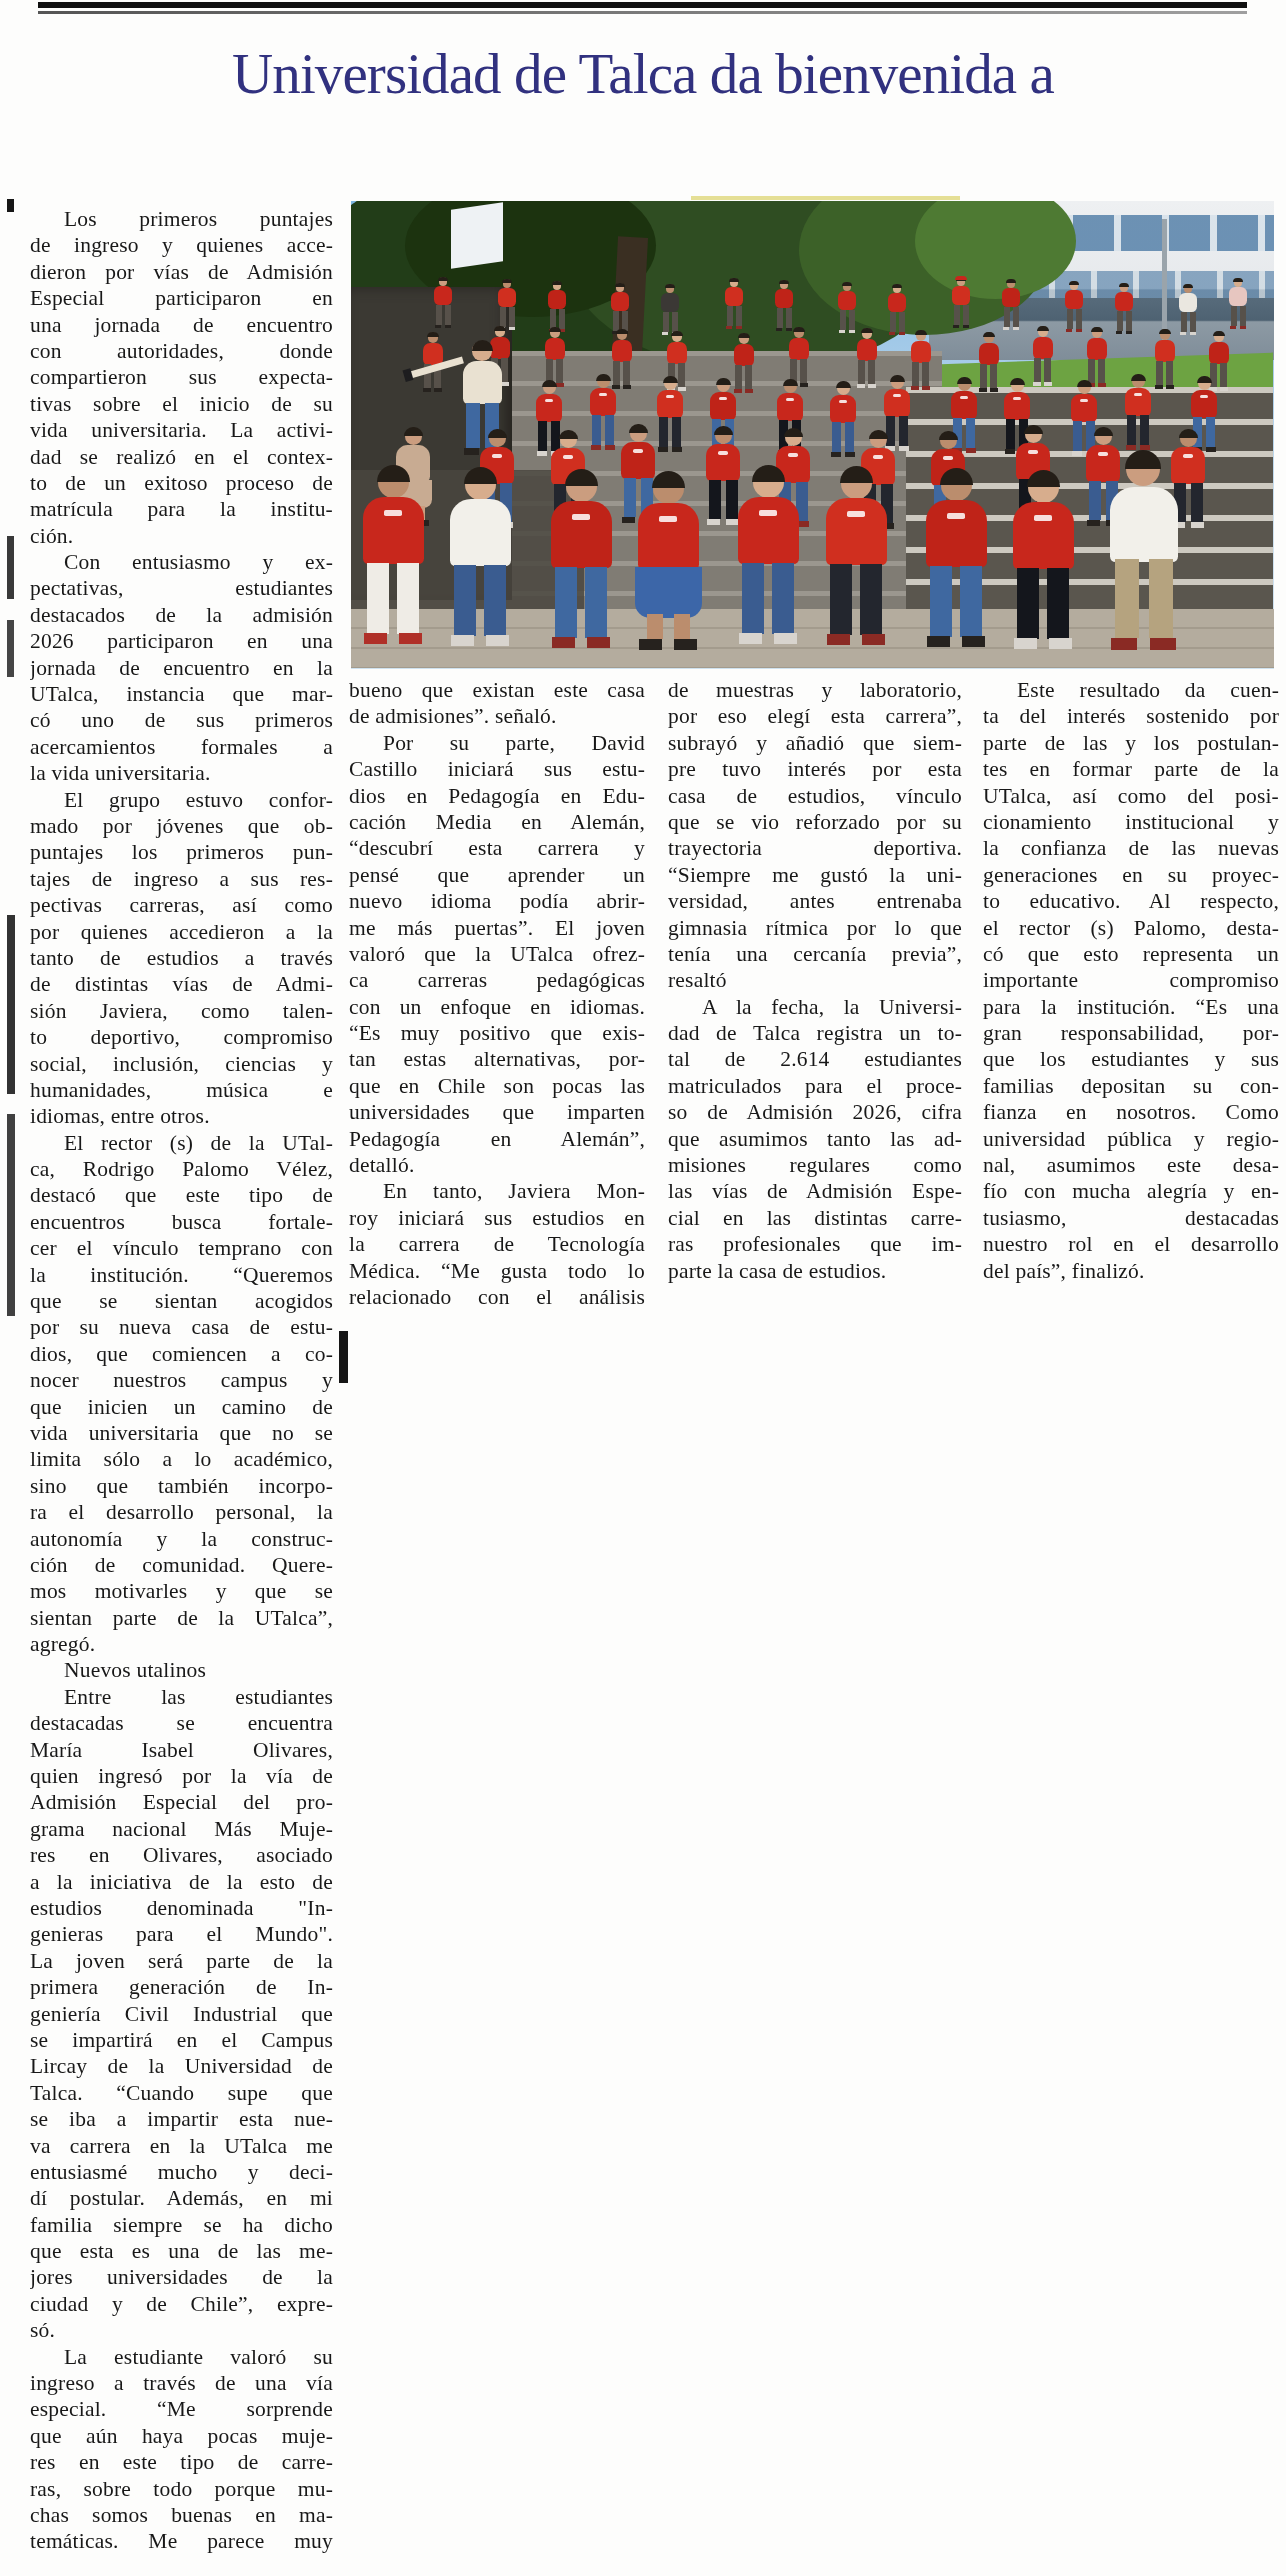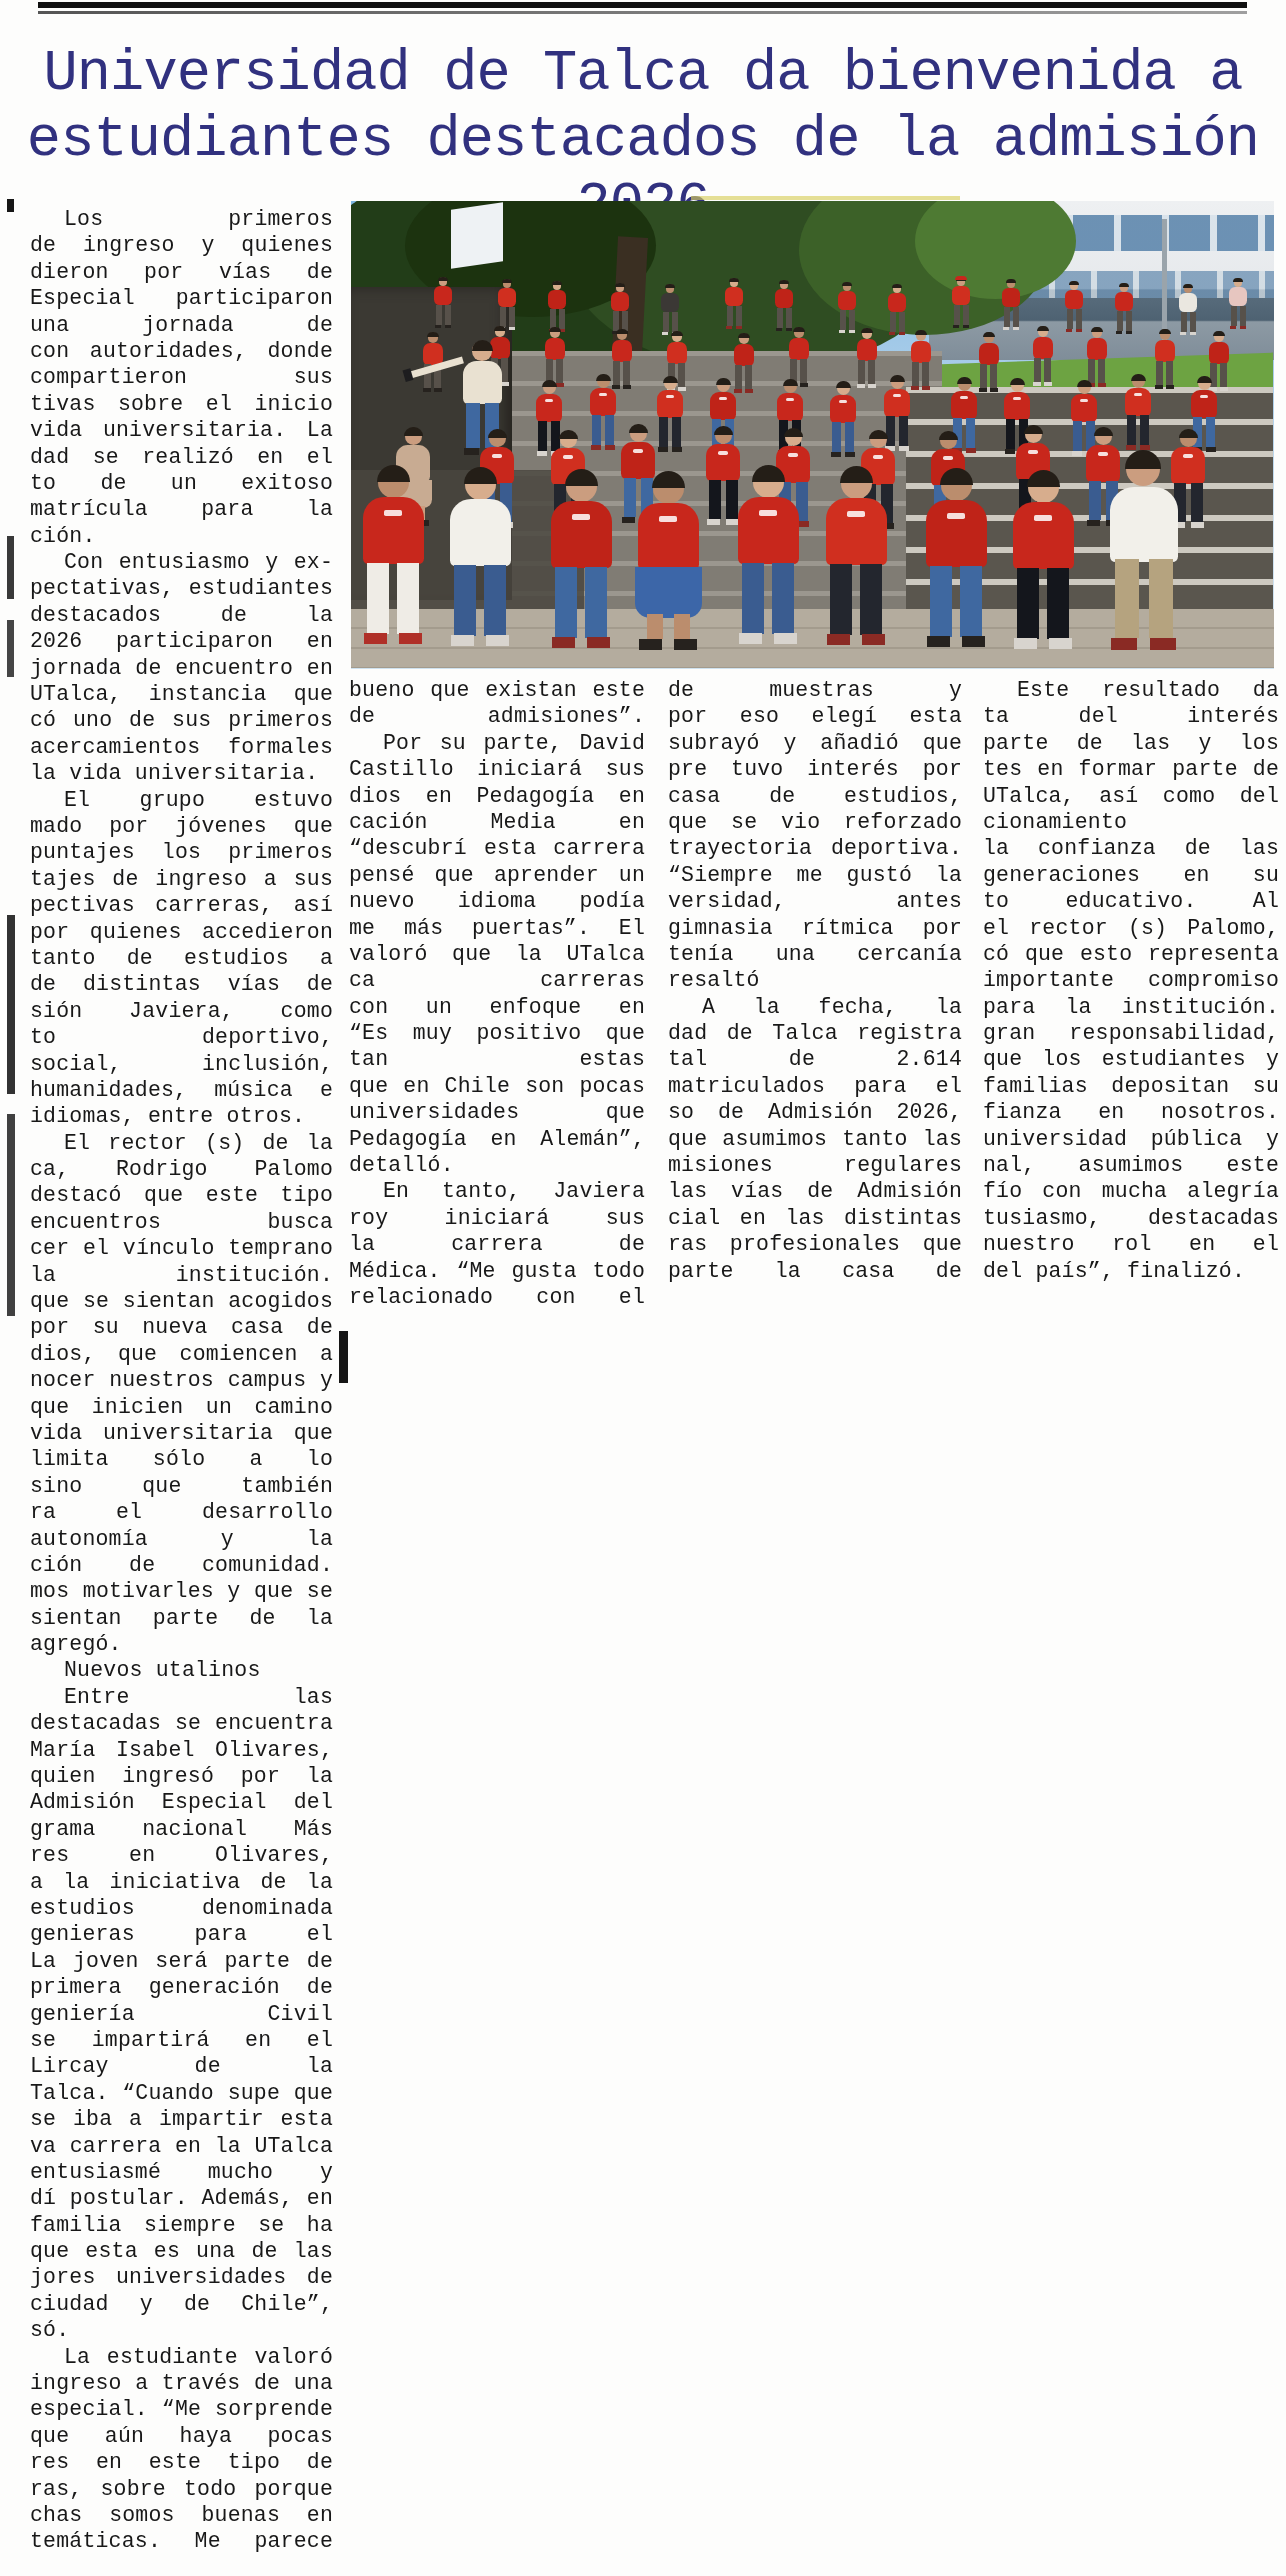--- a/index.html
+++ b/index.html
@@ -1,17 +1,17 @@
 <!DOCTYPE html>
 <html style="font-size:14.3px"><head>
 <meta charset="utf-8">
 <style>
   html,body{margin:0;padding:0;background:#ffffff;}
   #page{position:relative;width:1286px;height:2576px;background:#fdfdfc;overflow:hidden;
-        font-family:Liberation Mono, monospace;}
+        font-family:Liberation Serif, serif;}
   
   .rule-black{position:absolute;left:38px;top:1.8px;width:1209px;height:6.3px;background:#101010;}
   .rule-gray{position:absolute;left:38px;top:10.7px;width:1209px;height:3.6px;
              background:linear-gradient(to right,#555,#9f9f9f);}
   
   #headline{position:absolute;left:0;top:41px;width:1286px;text-align:center;
             color:#31317f;font-size:57px;line-height:66px;font-weight:400;letter-spacing:-0.9px;}
   
   #photo{position:absolute;left:351px;top:201px;width:923px;height:468px;overflow:hidden;
          background:linear-gradient(#7fb6e2,#cfe2f0 70%);}
@@ -39,21 +39,20 @@
 </head>
 <body>
 
 <div id="page">
 
   <div class="rule-black"></div>
   <div class="rule-gray"></div>
 
   <div id="headline">
     <div>Universidad de Talca da bienvenida a</div>
-    <div>estudiantes destacados de la admisión 2026</div>
   </div>
 
   <div id="photo">
 
     <div class="ph" style="left:578px;top:0;width:345px;height:159px;background:
          linear-gradient(#eef0f2,#e6e9ec 55%,#5a6e7e 56%,#4e6272 75%,#8d9aa4 76%,#7f8d99);"></div>
     <div class="ph" style="left:578px;top:14.3px;width:345px;height:36px;background:
          repeating-linear-gradient(90deg,#5e87ad 0 41px,#d8e2ea 41px 48px);opacity:.9;"></div>
     <div class="ph" style="left:578px;top:70px;width:345px;height:27px;background:
          repeating-linear-gradient(90deg,#6f93b4 0 36px,#cfdae2 36px 42px);opacity:.8;"></div>

